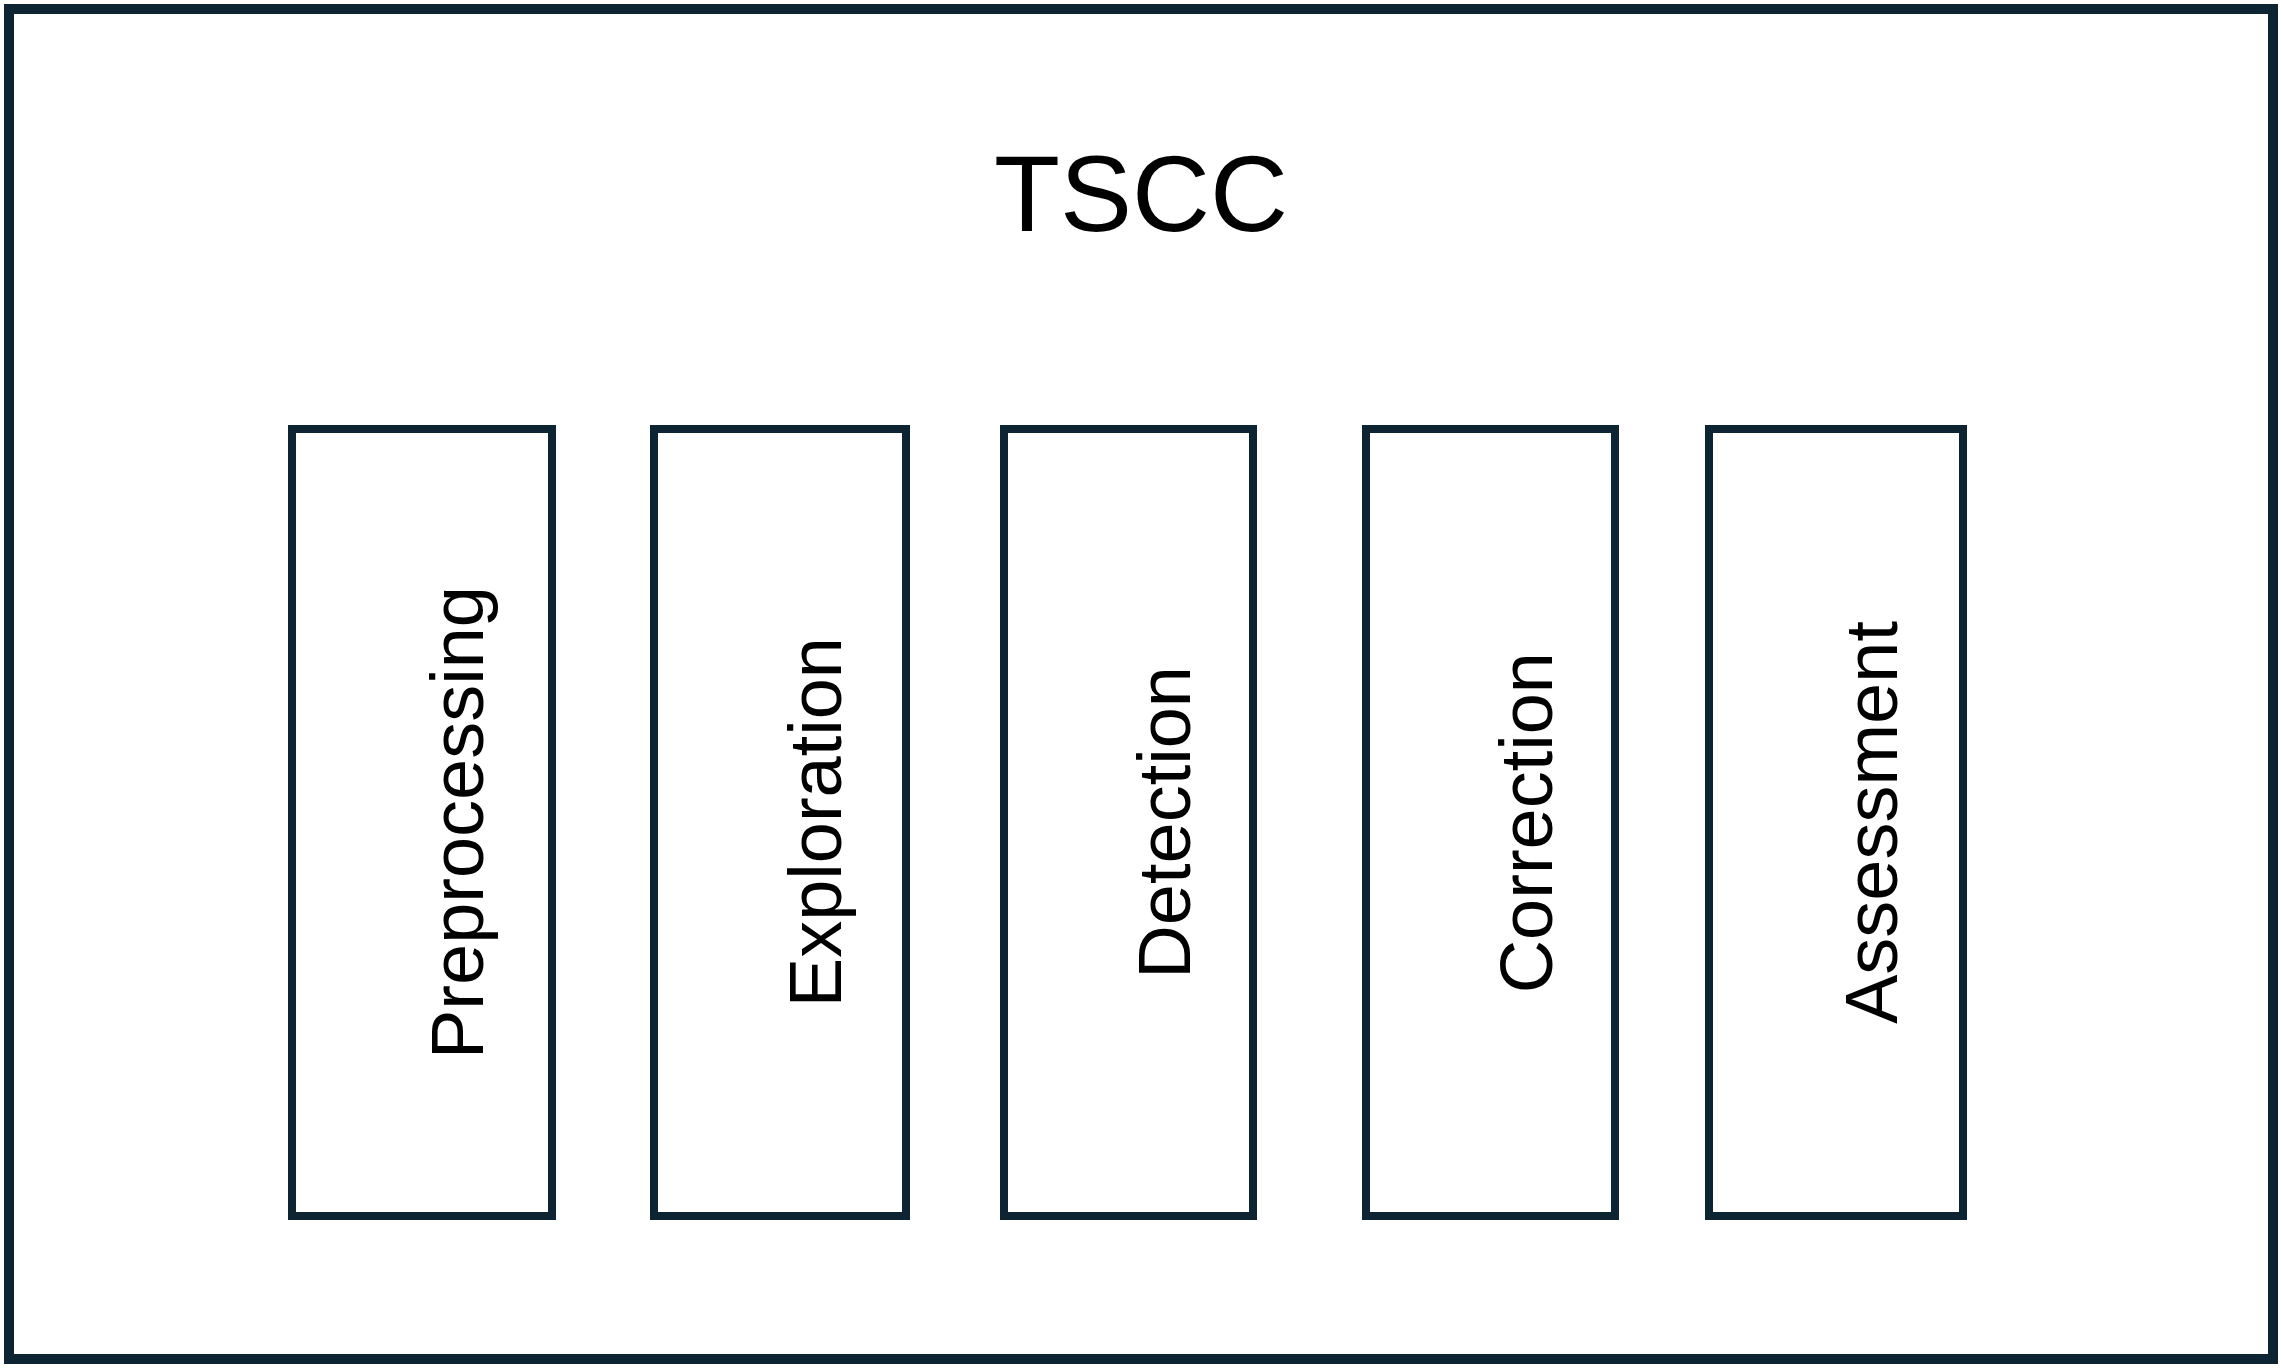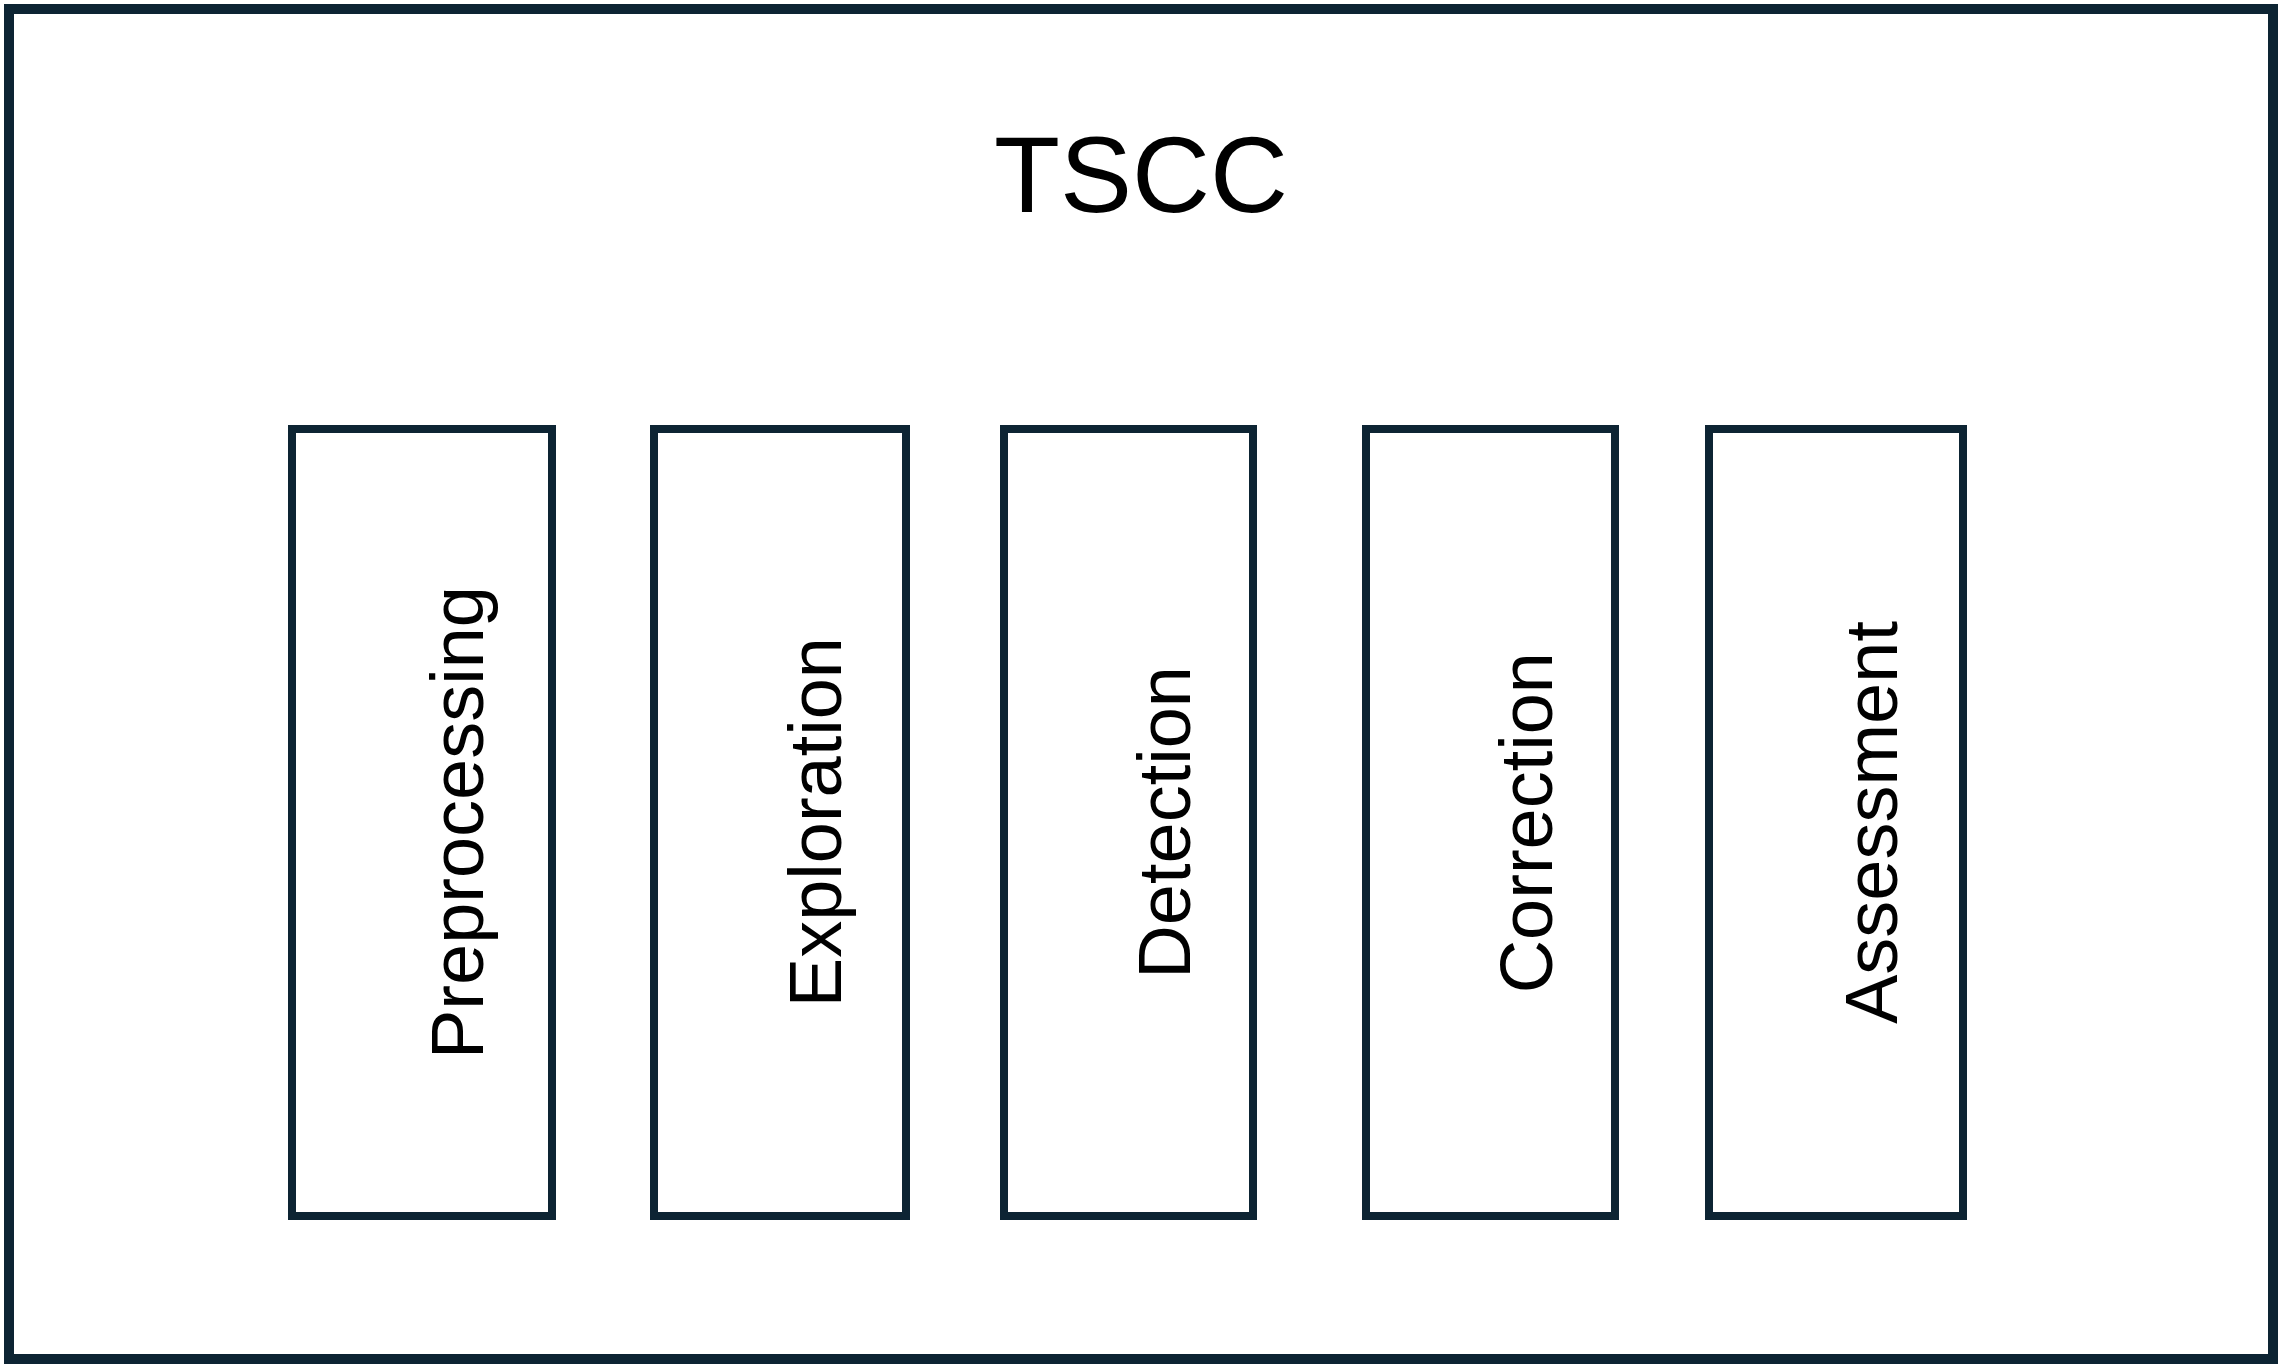--- a/index.html
+++ b/index.html
@@ -25,21 +25,21 @@
     width: 2274px;
     height: 1360px;
     box-sizing: border-box;
     border: 10px solid #0d2433;
     background: #ffffff;
   }
   
   .diagram-title {
     position: absolute;
     left: 0;
-    top: 121px;
+    top: 140px;
     width: 2282px;
     text-align: center;
     font-size: 108px;
     line-height: 1;
     font-weight: 400;
     color: #000000;
     letter-spacing: 0px;
     font-family: "Liberation Sans", sans-serif;
     white-space: nowrap;
   }

